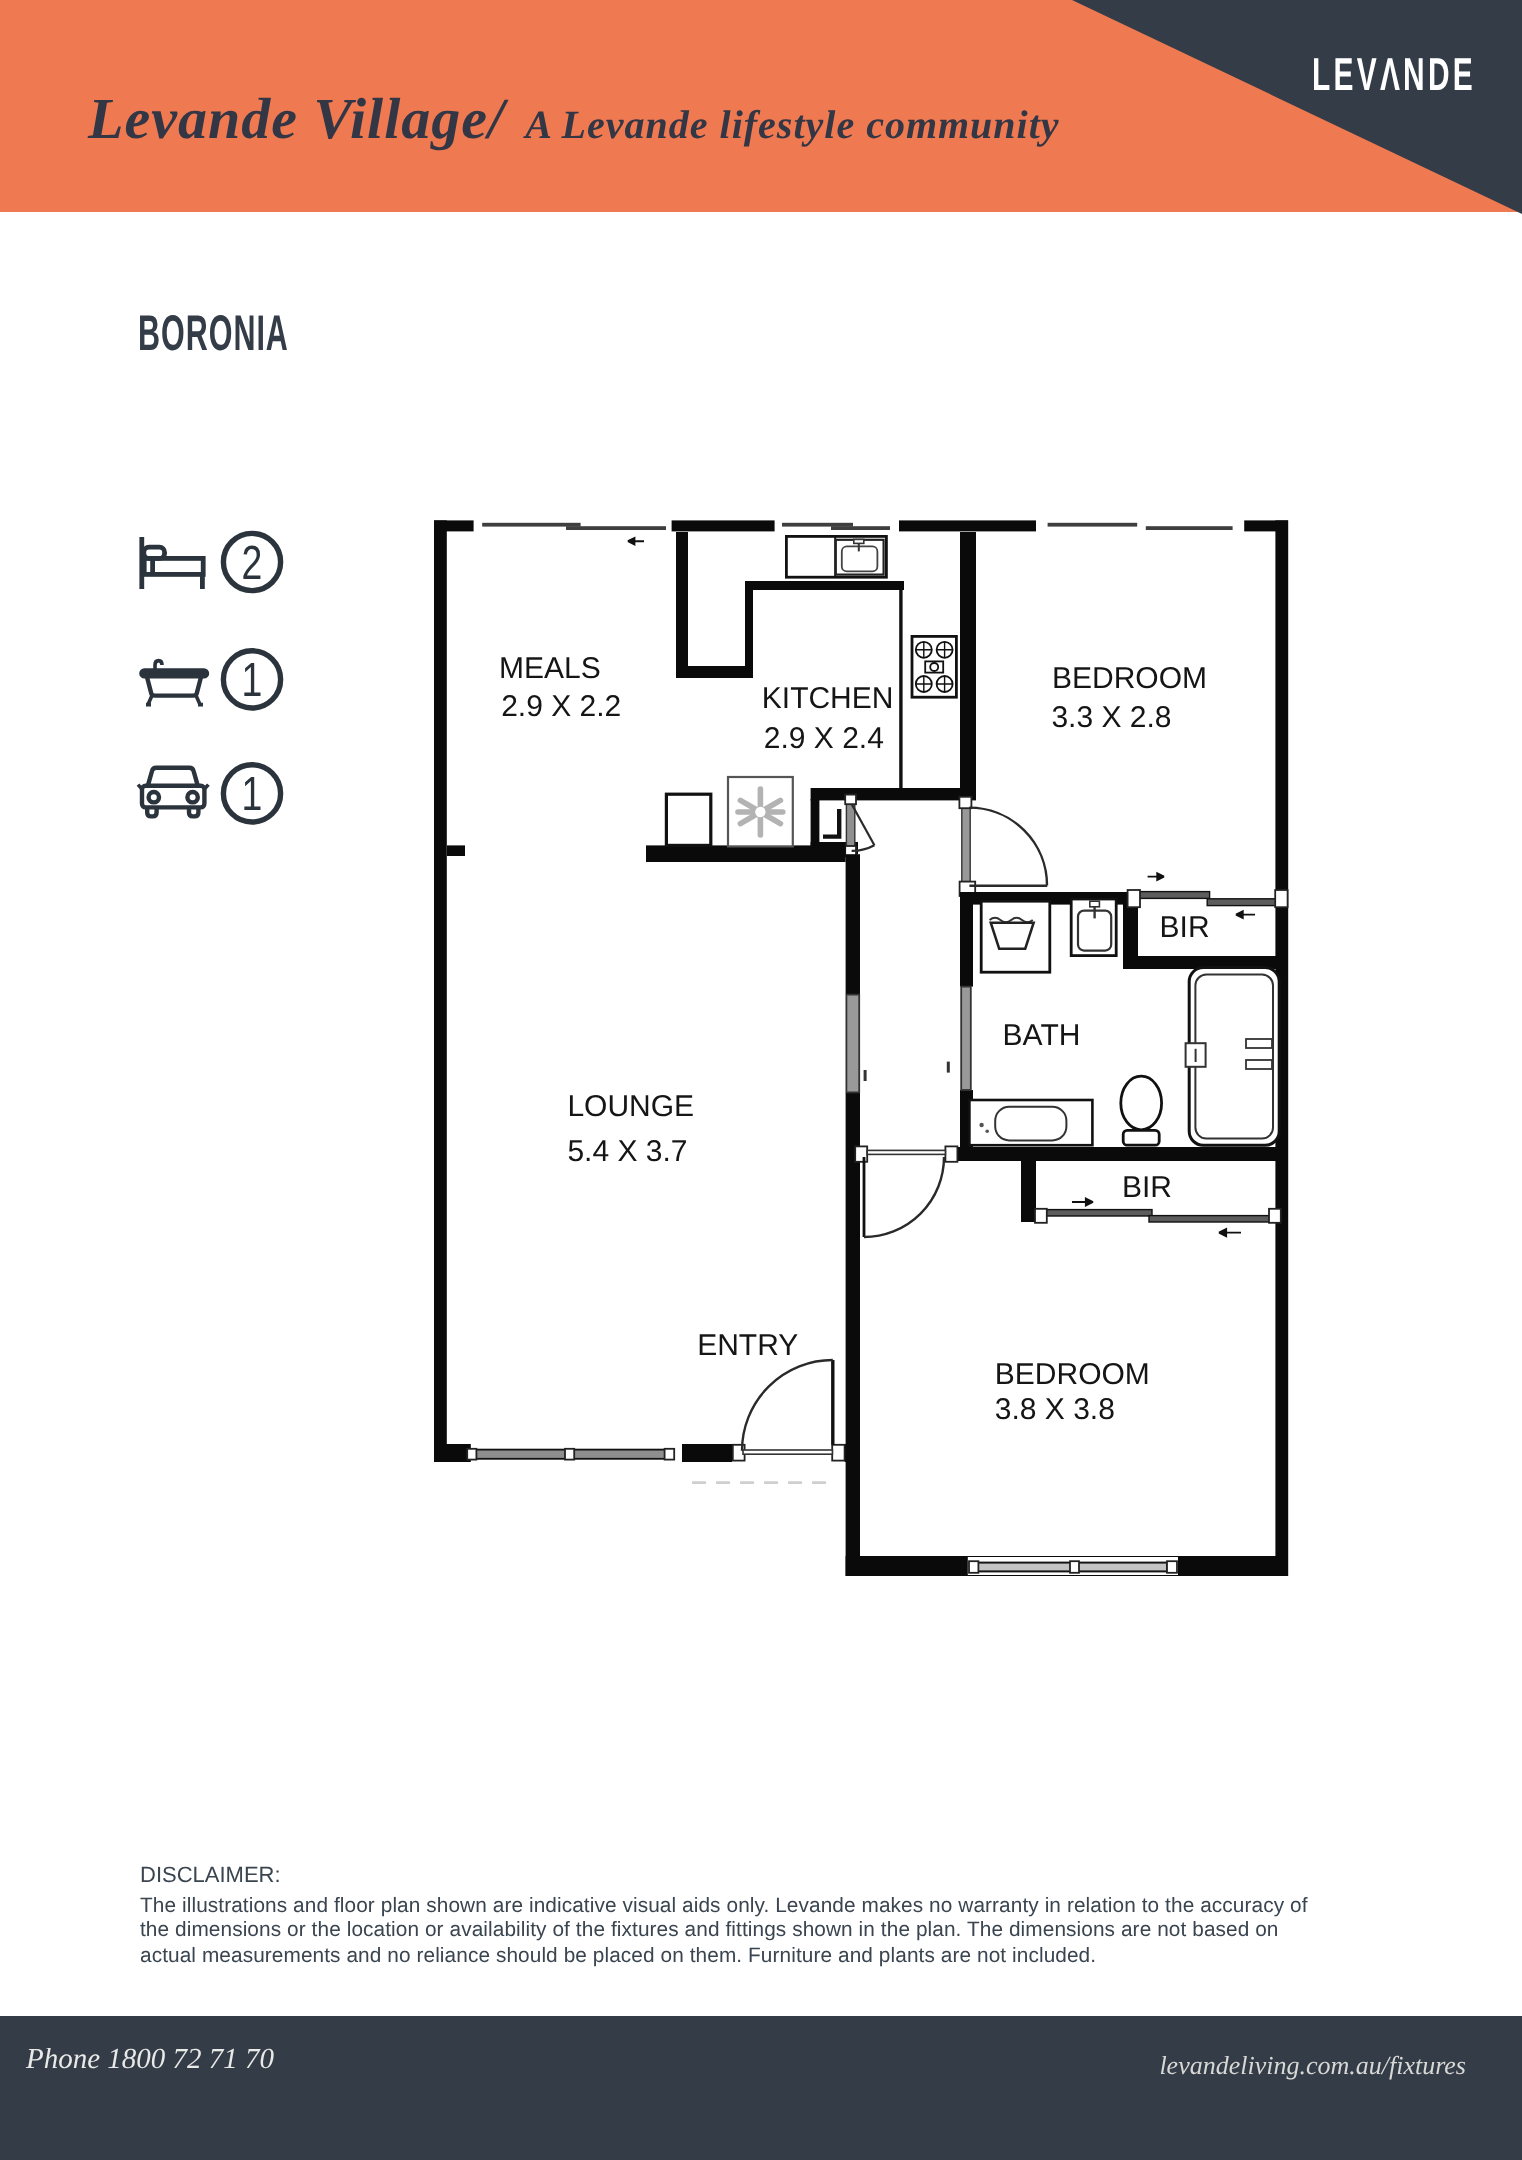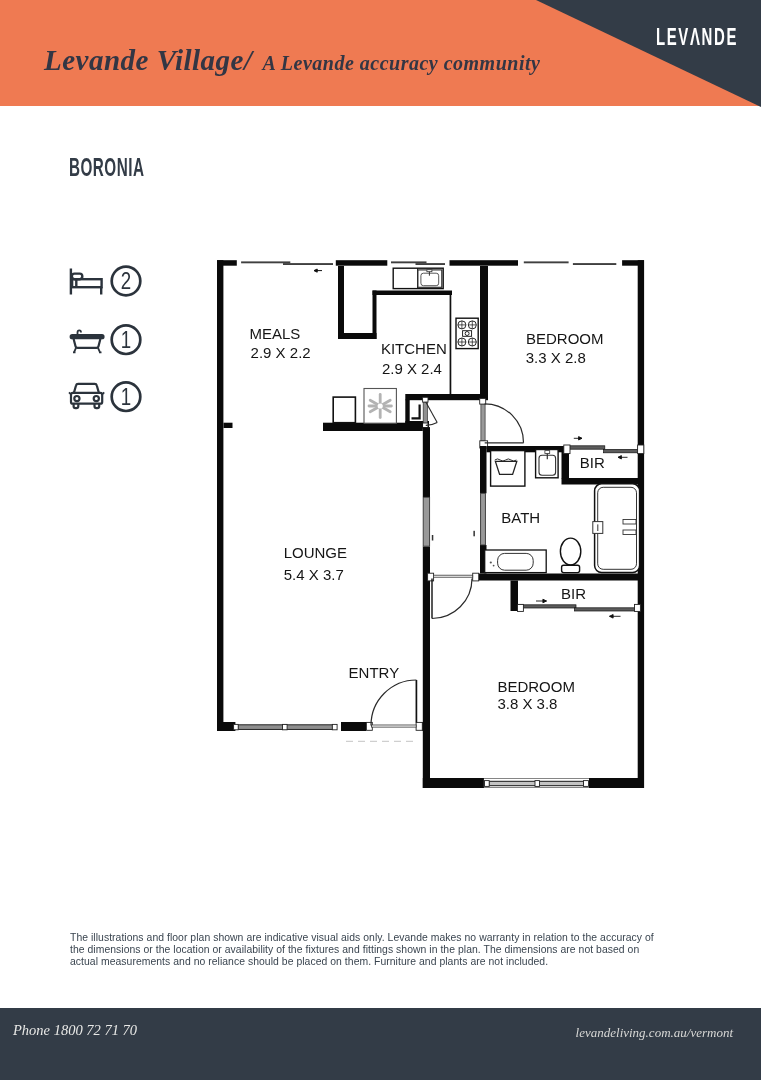--- a/index.html
+++ b/index.html
@@ -12,21 +12,21 @@
 <div class="abs" style="left:0;top:0;width:761px;height:106px;background:#ef7a52;"></div>
 
 <svg class="abs" style="left:0;top:0;" width="761" height="110" viewBox="0 0 761 110">
     <polygon points="536,0 761,0 761,107" fill="#333c47"></polygon>
   </svg>
 
 <div class="abs" style="left:656px;top:23.5px;width:140px;color:#fff;font-weight:bold;font-size:23px;letter-spacing:2.5px;transform:scaleX(0.65);transform-origin:left top;white-space:nowrap;">LEVΛNDE</div>
 
 <div class="abs" style="left:44px;top:44px;width:520px;white-space:nowrap;font-family:'Liberation Serif',serif;font-style:italic;color:#333644;">
   <span style="font-size:29px;font-weight:600;letter-spacing:0.5px;">Levande Village/</span>
-  <span style="font-size:20px;font-weight:600;letter-spacing:0.5px;margin-left:6px;">A Levande accuracy community</span>
+  <span style="font-size:20px;font-weight:600;letter-spacing:0.5px;margin-left:6px;">A Levande lifestyle community</span>
 </div>
 
 <div class="abs" style="left:69px;top:153px;color:#333c47;font-weight:bold;font-size:25px;letter-spacing:0.8px;transform:scaleX(0.61);transform-origin:left top;">BORONIA</div>
 
 <svg class="abs" style="left:0;top:0;" width="761" height="1080" viewBox="0 0 761 1080" fill="none">
 
   <g stroke="#2b333c" stroke-width="2.4" fill="none">
     <line x1="70.9" y1="268.5" x2="70.9" y2="294.5"></line>
     <rect x="71.9" y="273.6" width="10.4" height="5.6" rx="2.6"></rect>
     <rect x="72.1" y="279.2" width="29.5" height="8"></rect>
@@ -325,20 +325,21 @@
 
 <text x="561" y="598.6" font-family="Liberation Sans,sans-serif" font-size="15" fill="#151515">BIR</text>
 
 <g font-family="Liberation Sans,sans-serif" font-size="15" fill="#151515">
       <text x="497.4" y="692">BEDROOM</text>
       <text x="497.4" y="709.3">3.8 X 3.8</text>
     </g>
 </svg>
 
 <div class="abs" style="left:70px;top:931.5px;width:600px;color:#3a4550;">
+  <div style="font-size:11px;margin-bottom:4.5px;">DISCLAIMER:</div>
   <div style="font-size:10.4px;line-height:12.4px;letter-spacing:0.05px;">The illustrations and floor plan shown are indicative visual aids only. Levande makes no warranty in relation to the accuracy of the&nbsp;dimensions or the location or availability of the fixtures and fittings shown in the plan. The dimensions are not based on actual&nbsp;measurements and no reliance should be placed on them. Furniture and plants are not included.</div>
 </div>
 
 <div class="abs" style="left:0;top:1008px;width:761px;height:72px;background:#333c47;"></div>
 
 <div class="abs" style="left:13px;top:1022px;color:#e9e9e7;font-family:'Liberation Serif',serif;font-style:italic;font-size:14.5px;">Phone 1800 72 71 70</div>
 
-<div class="abs" style="right:28px;top:1025px;color:#d8d8d6;font-family:'Liberation Serif',serif;font-style:italic;font-size:13px;">levandeliving.com.au/vermont</div>
+<div class="abs" style="right:28px;top:1025px;color:#d8d8d6;font-family:'Liberation Serif',serif;font-style:italic;font-size:13px;">levandeliving.com.au/fixtures</div>
 
 </body></html>

